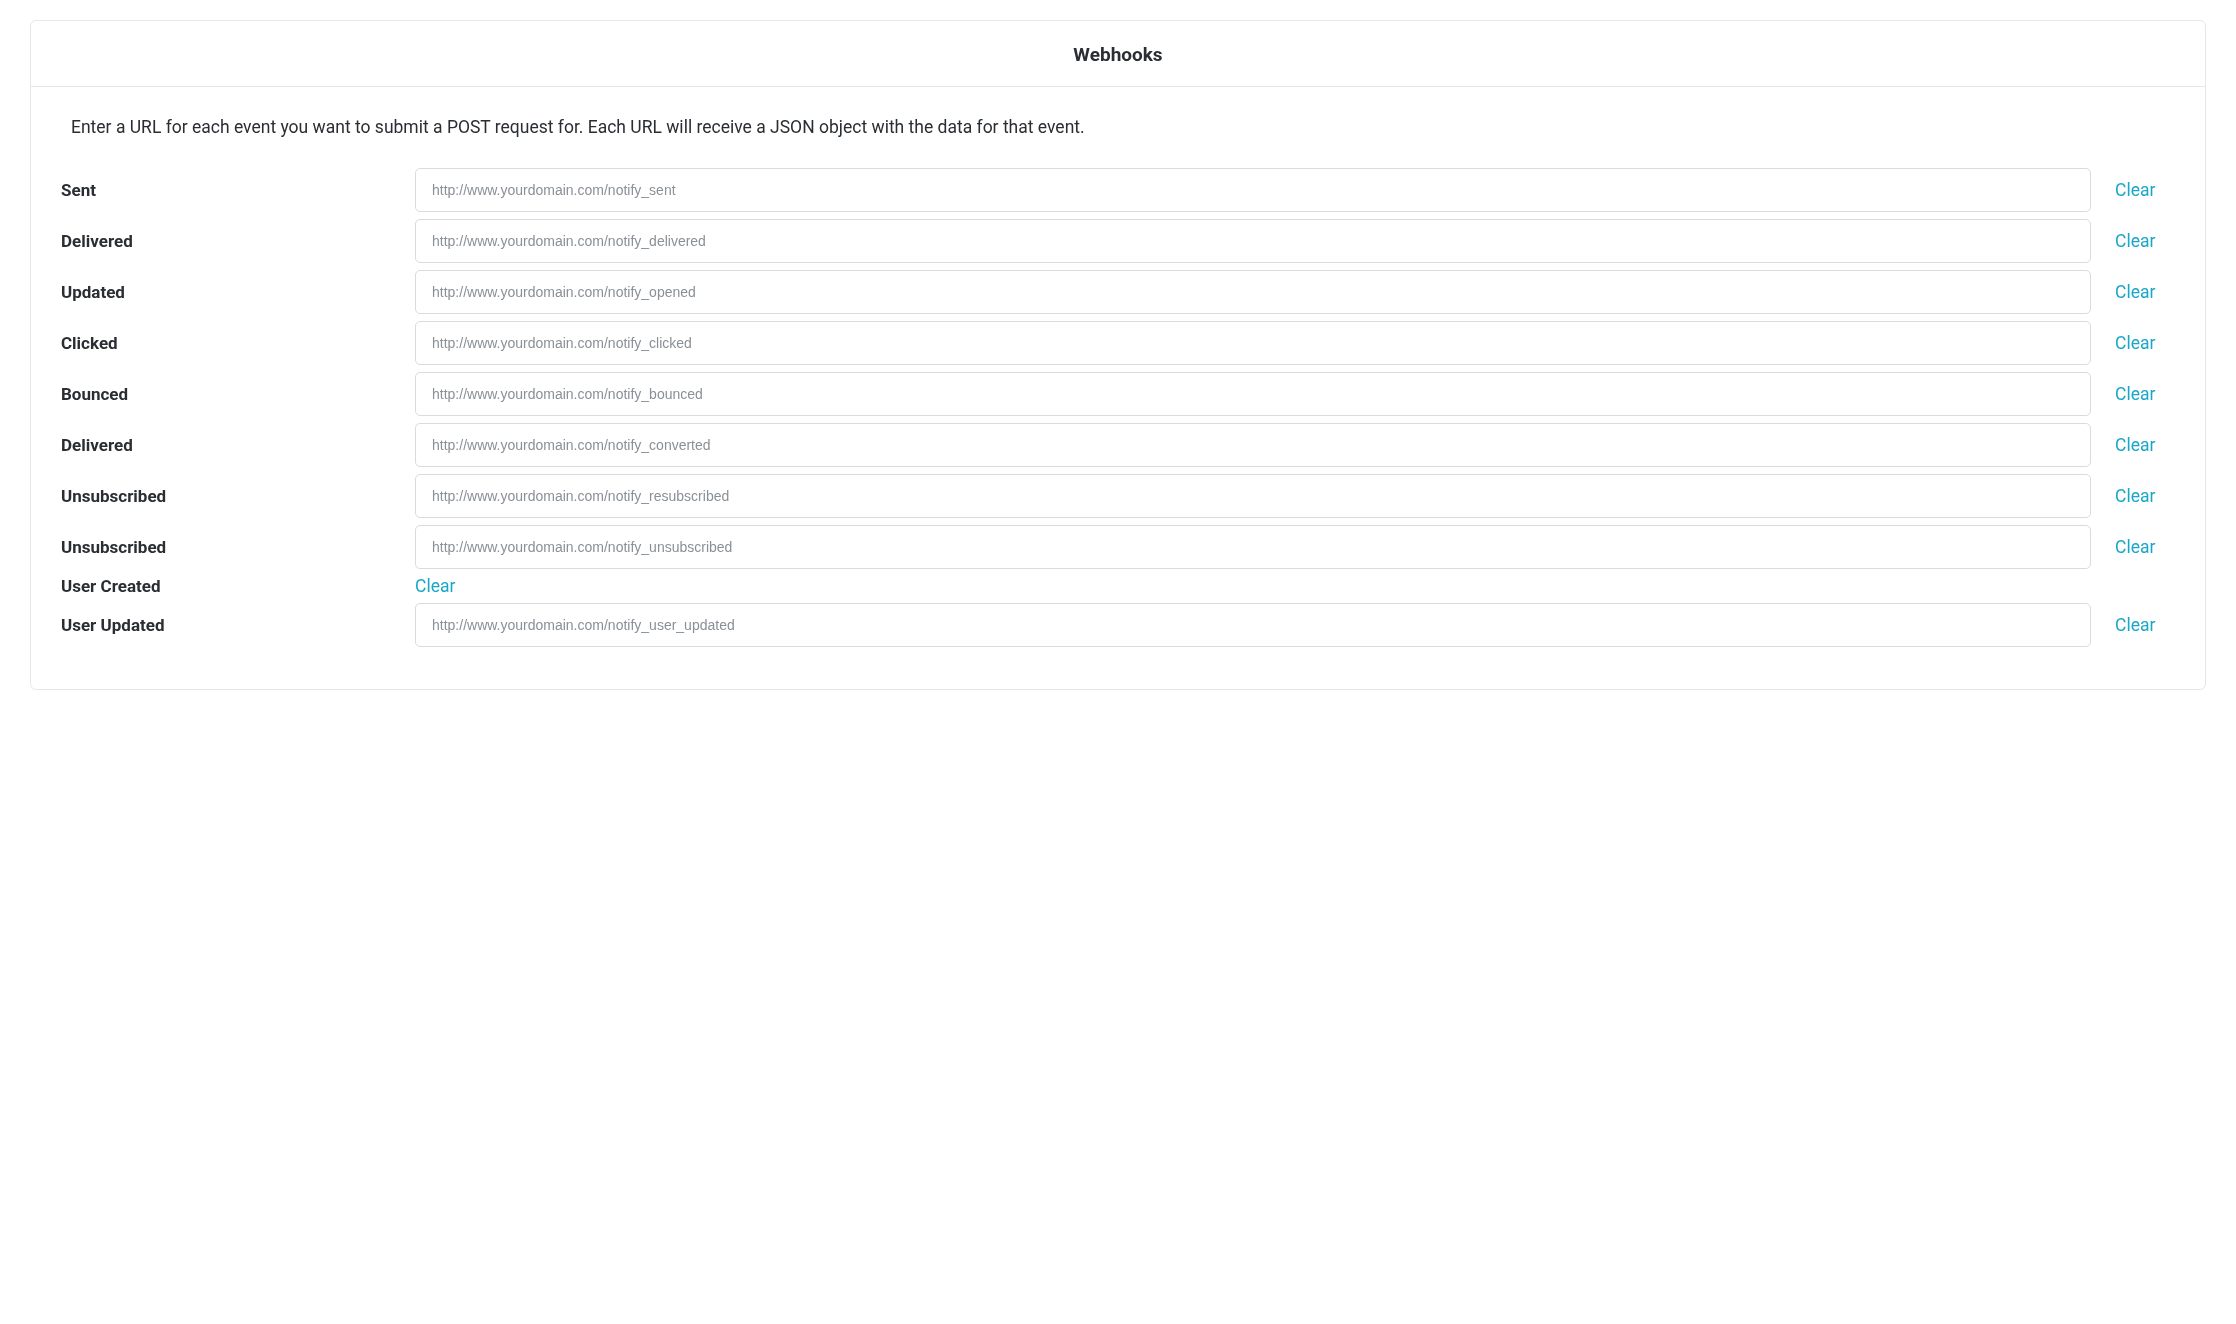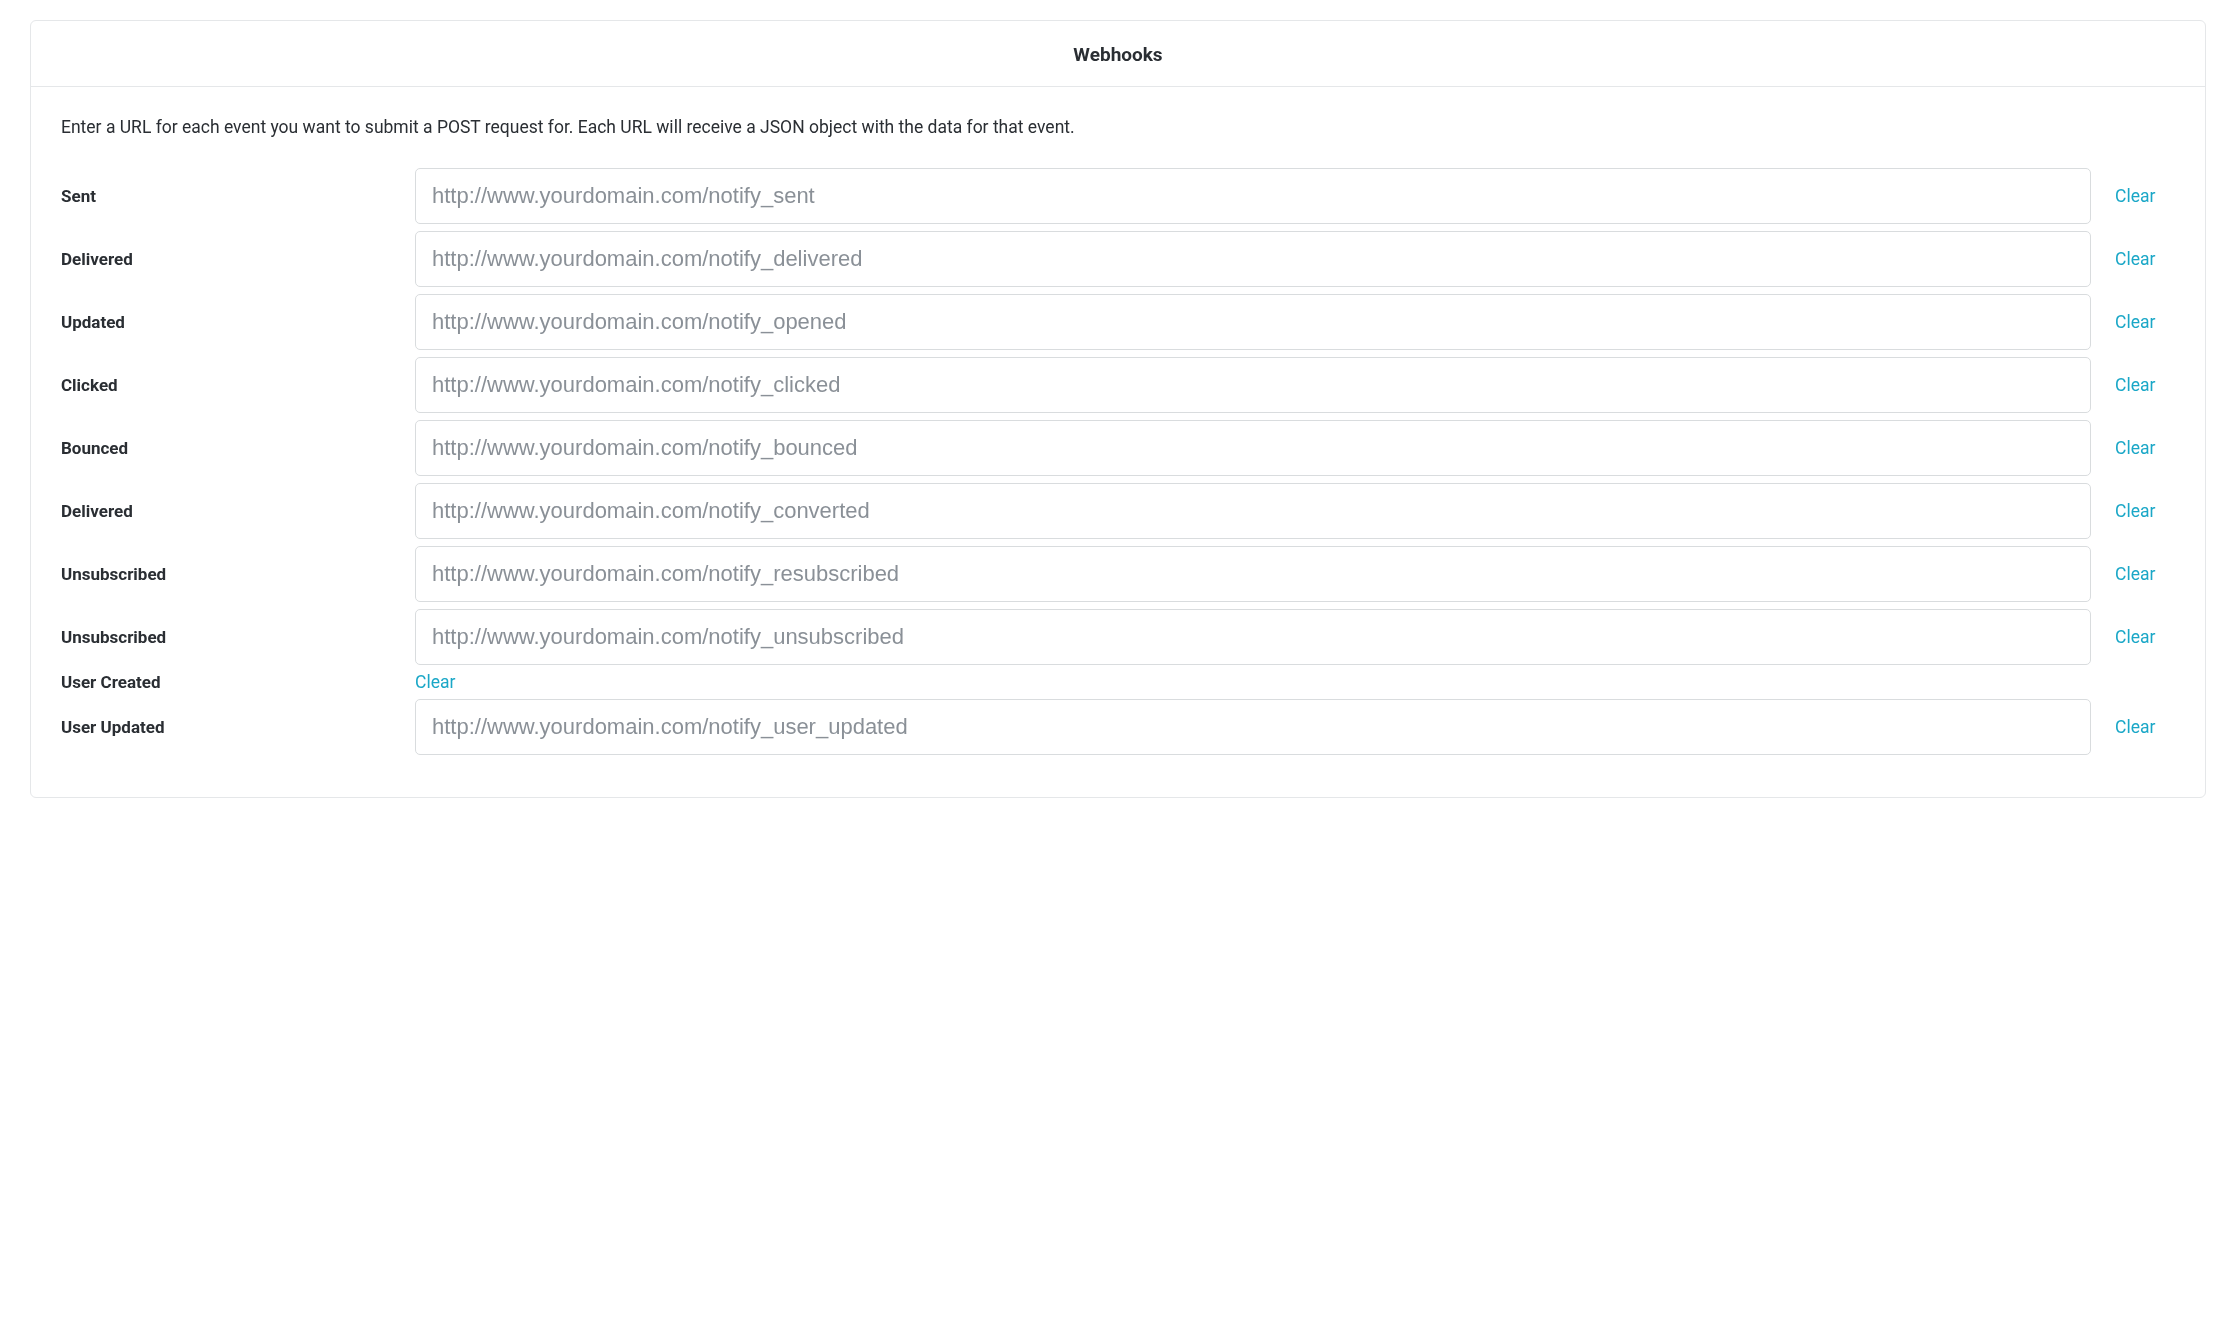--- a/index.html
+++ b/index.html
@@ -29,42 +29,43 @@
     text-align: center;
   }
   .panel-body {
     padding: 28px 30px 30px 30px;
   }
   .description {
     font-size: 17.5px;
     color: #2a2e33;
     margin-bottom: 28px;
     line-height: 1.4;
+    margin-left: 10px;
   }
   .rows { }
   .row {
     display: flex;
     align-items: center;
     gap: 24px;
     margin-bottom: 7px;
   }
   .row:last-child { margin-bottom: 12px; }
   .row-label {
     flex: 0 0 330px;
     font-size: 17px;
     font-weight: 700;
     color: #2a2e33;
   }
   .row-input {
     flex: 1 1 auto;
-    height: 56px;
+    height: 44px;
     border: 1px solid #d9dcde;
     border-radius: 5px;
     padding: 0 16px;
-    font-size: 22px;
+    font-size: 14px;
     color: #2a2e33;
     background: #fff;
     outline: none;
   }
   .row-input::placeholder {
     color: #8a9097;
   }
   .row-clear {
     flex: 0 0 60px;
     text-align: left;

